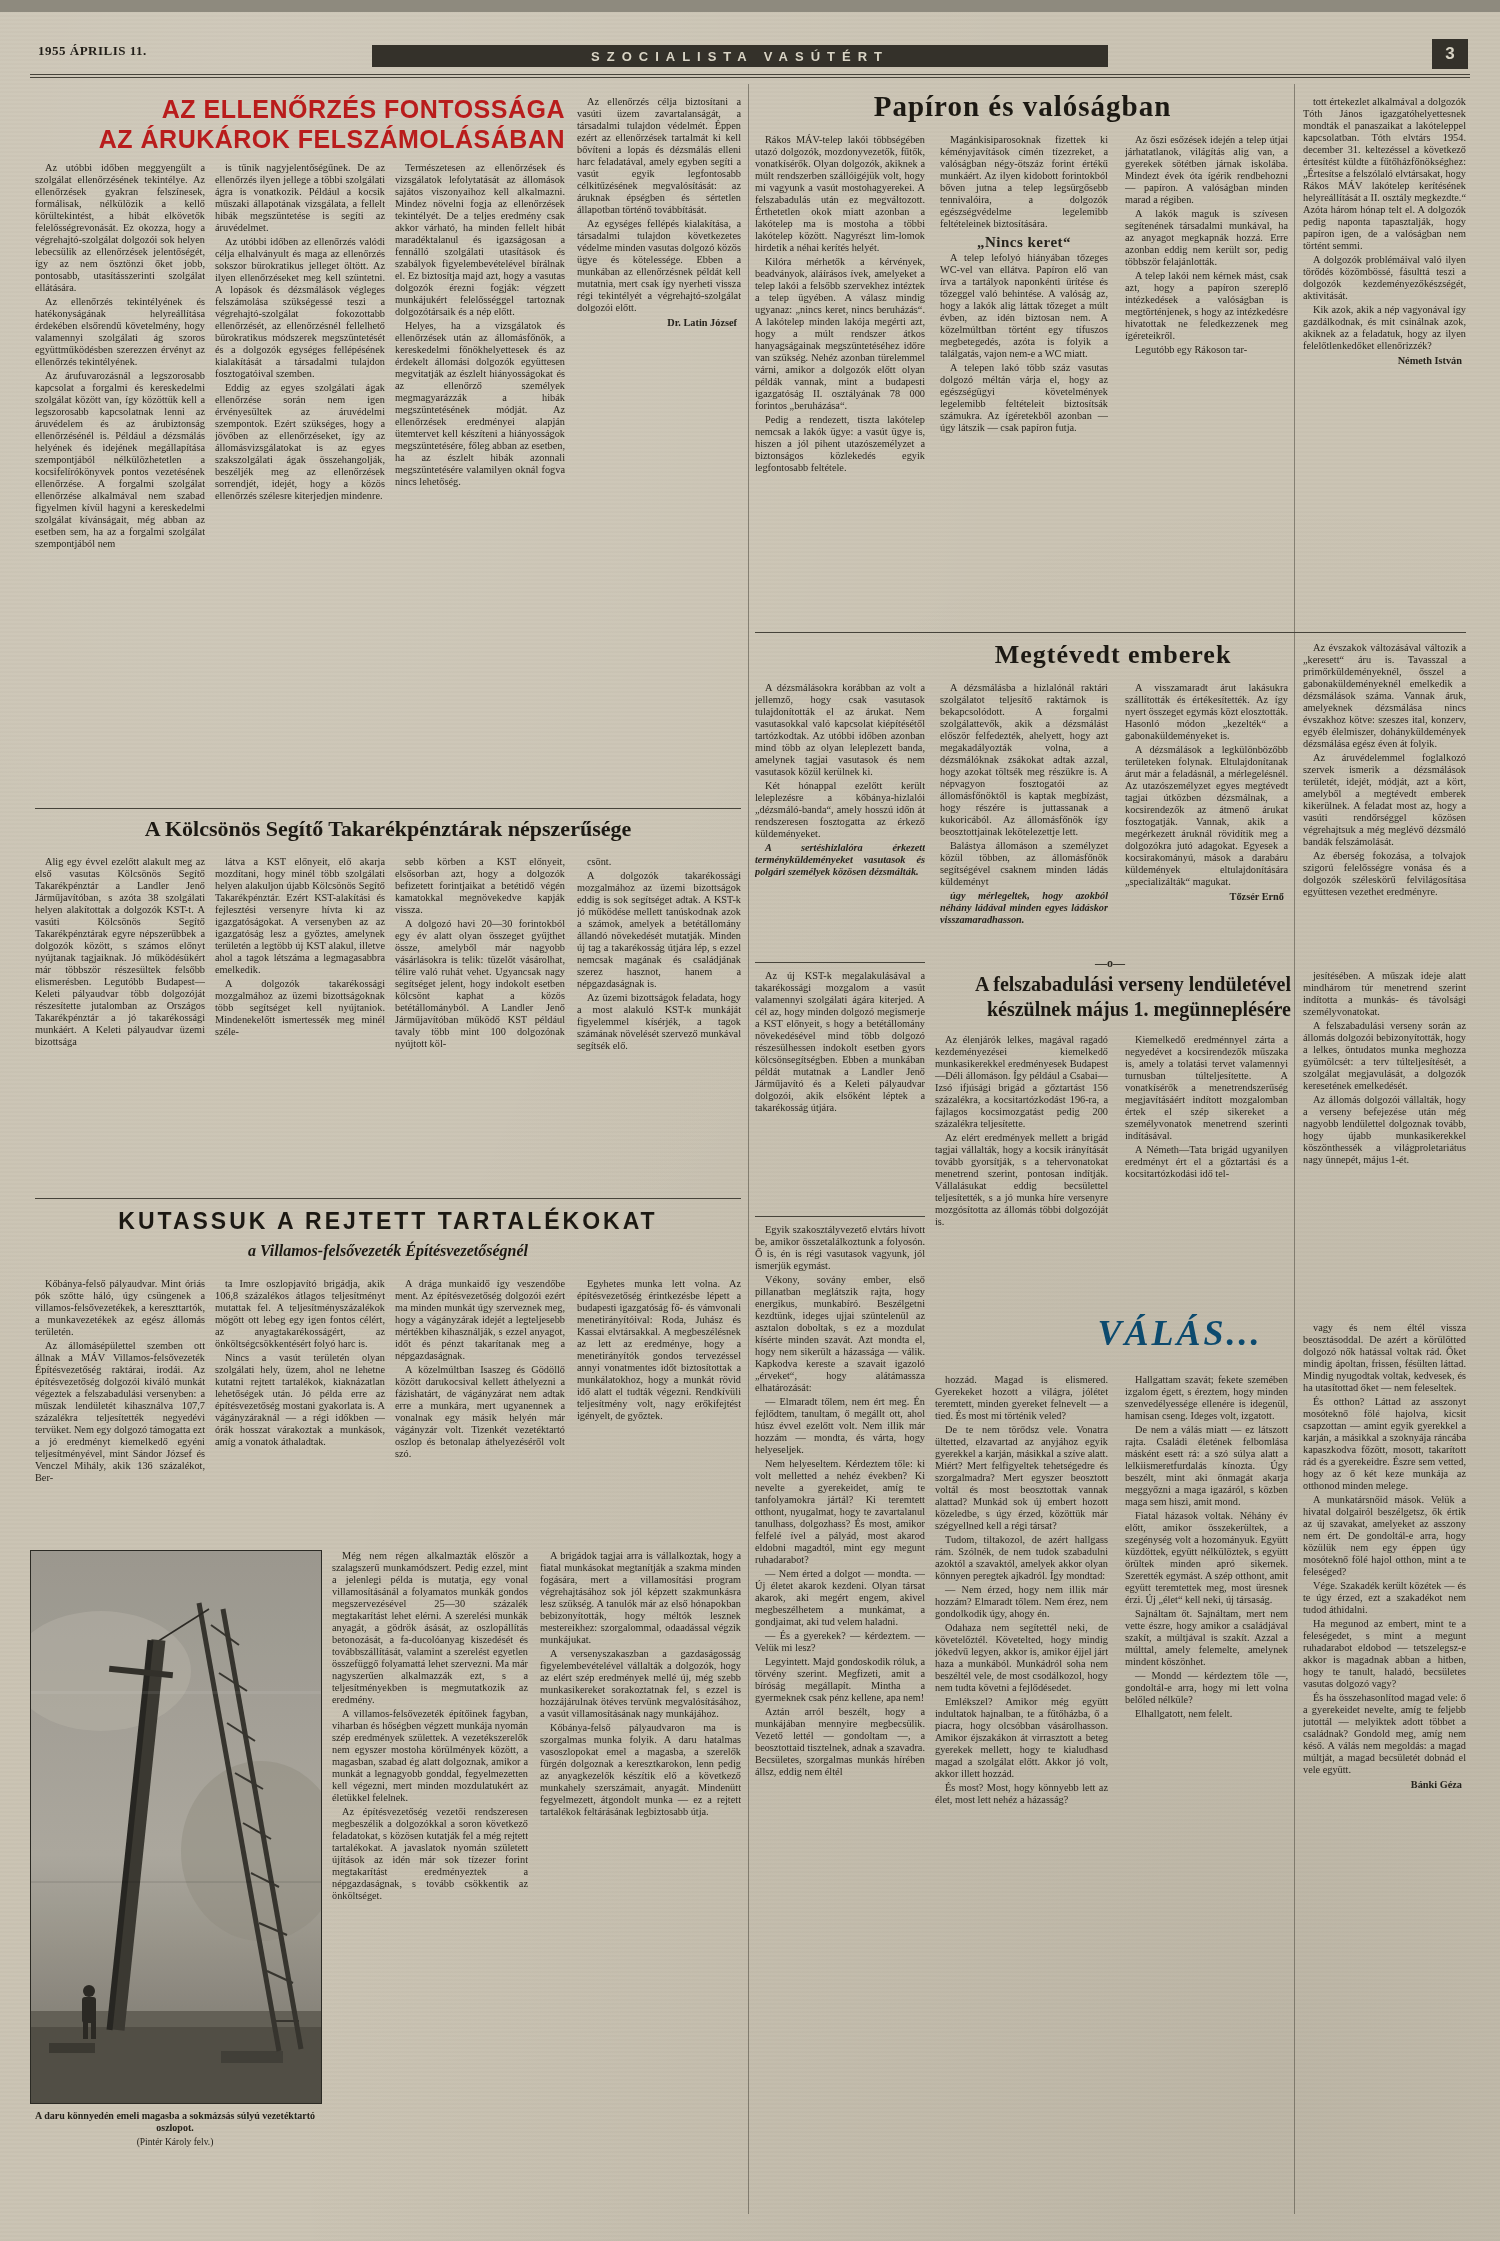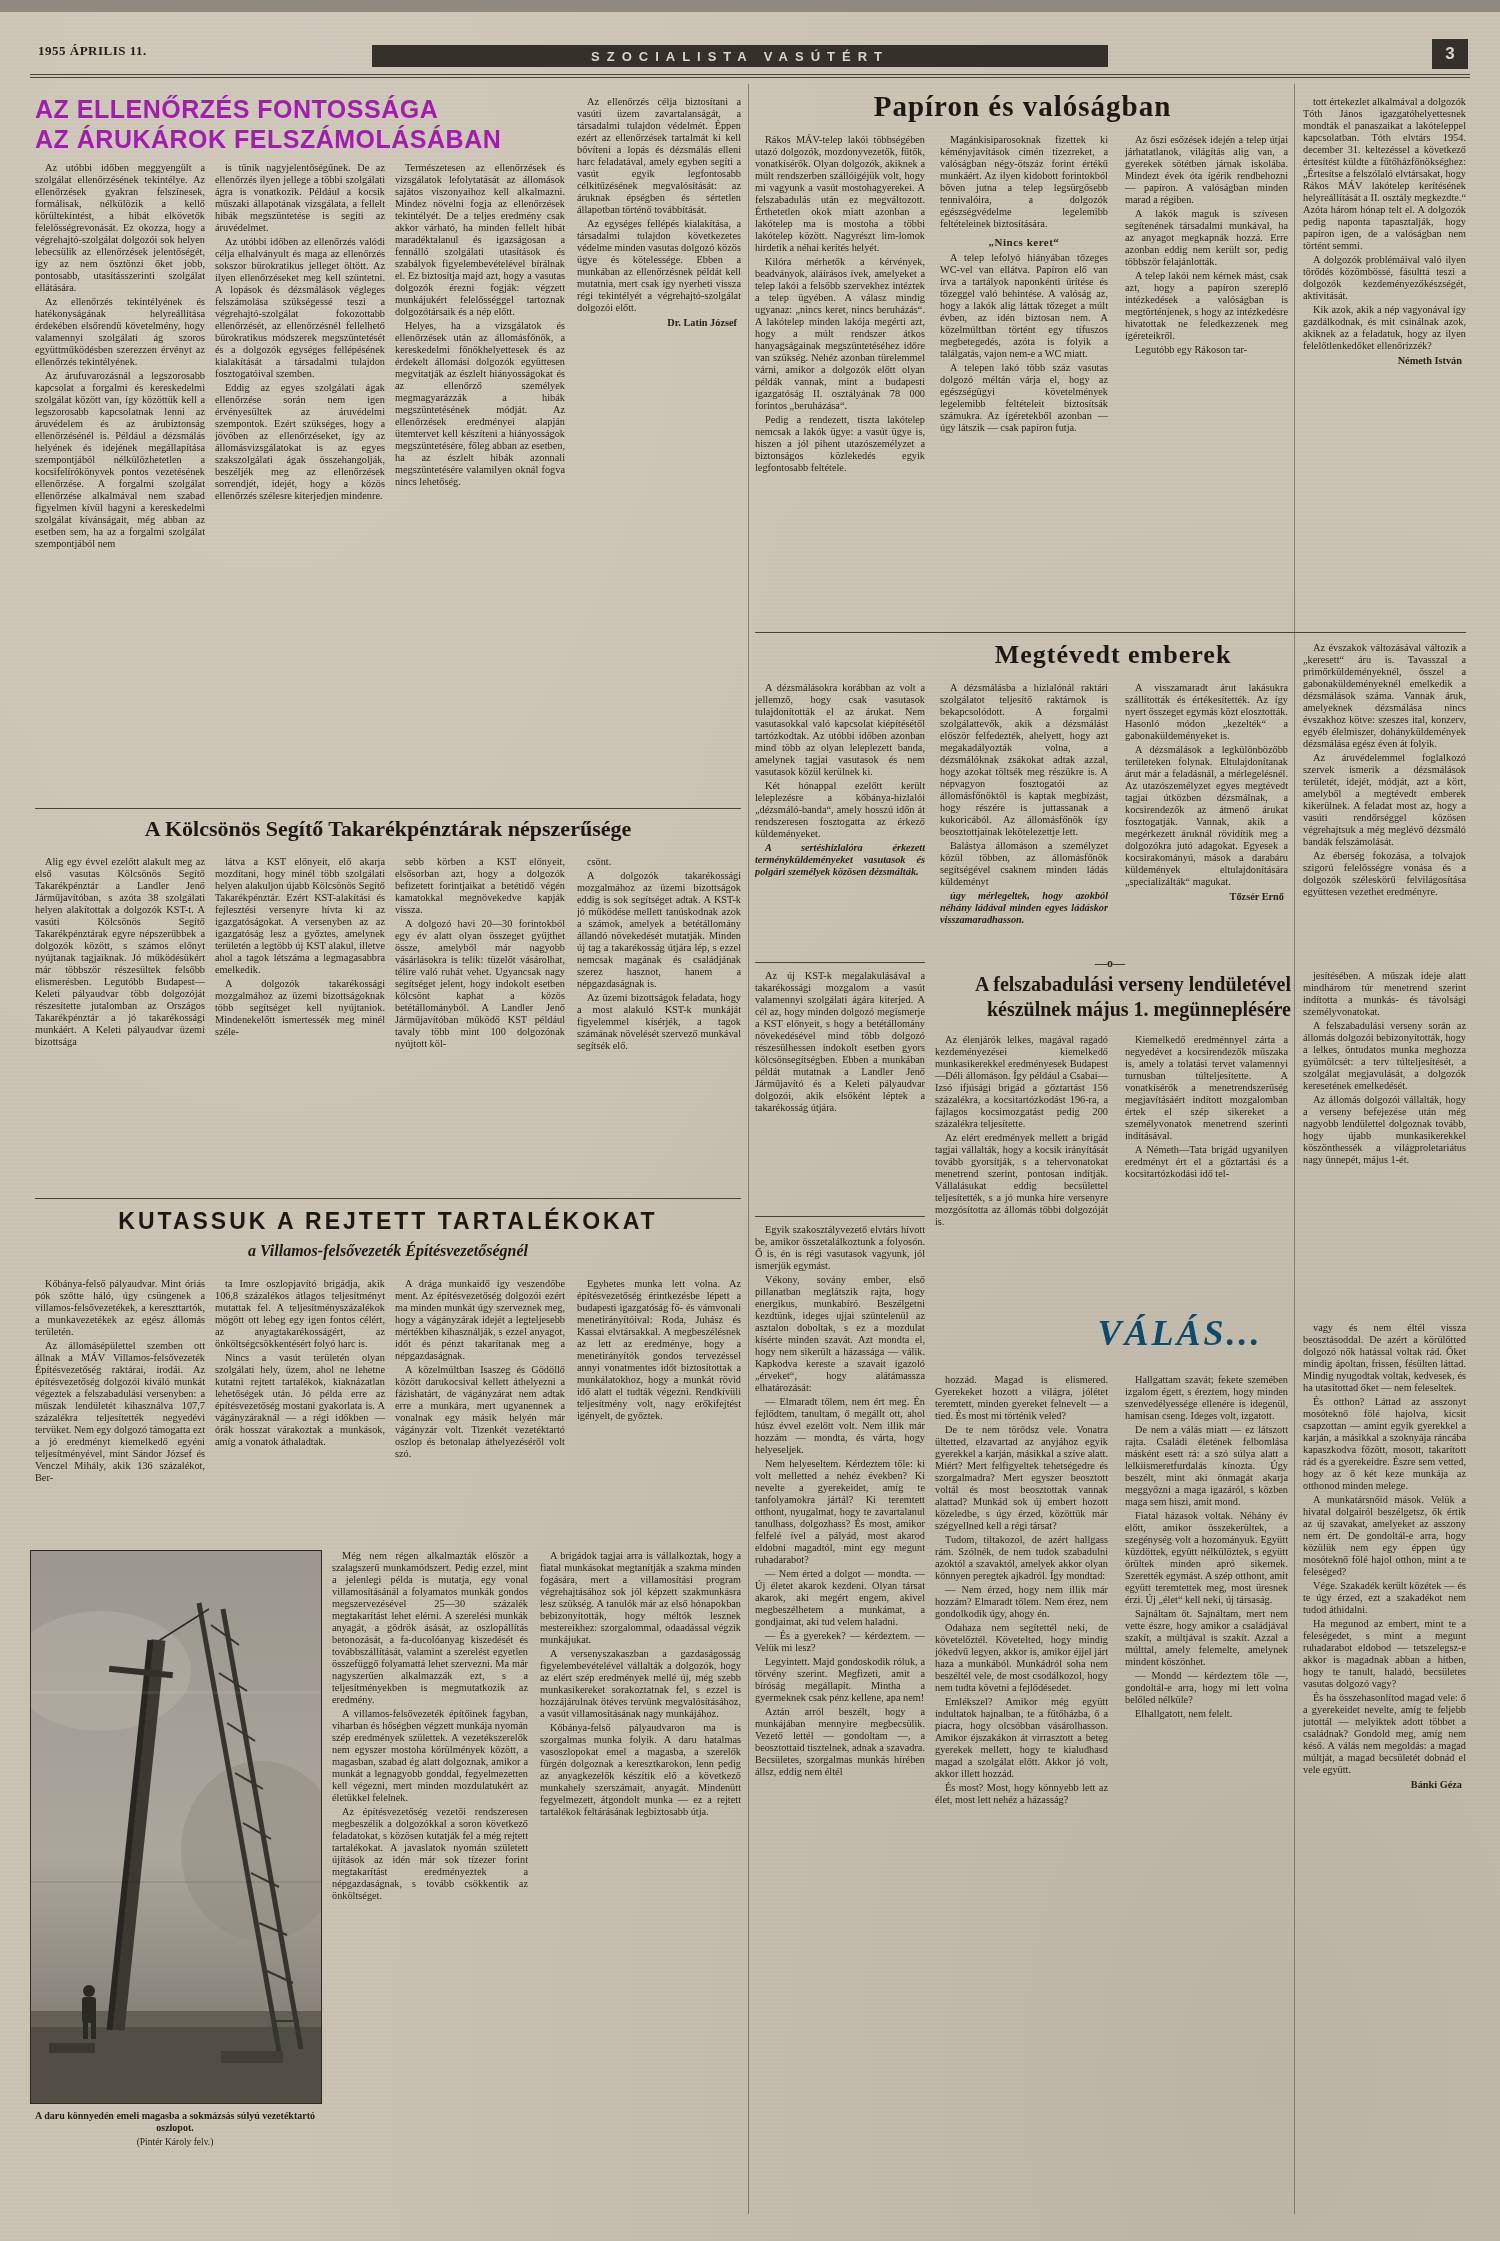--- a/index.html
+++ b/index.html
@@ -7,29 +7,29 @@
         font-family:"Liberation Serif",serif;color:#211e18;overflow:hidden;}
   .page::before{content:"";position:absolute;inset:0;pointer-events:none;
         background:radial-gradient(ellipse at 18% 8%,rgba(255,255,255,.10),transparent 45%),
                    radial-gradient(ellipse at 85% 92%,rgba(60,55,40,.10),transparent 55%),
                    repeating-linear-gradient(0deg,rgba(90,85,70,.03) 0 2px,transparent 2px 4px);}
   .hr{position:absolute;height:1px;background:#46433a;}
   .vr{position:absolute;width:1px;background:#55514633;background:#4a473d;opacity:.55;}
   .col{position:absolute;overflow:hidden;text-align:justify;font-size:10.3px;line-height:12px;color:#26231c;}
   .col p{margin:0 0 2px;text-indent:10px;}
   .sig{text-align:right !important;font-weight:bold;text-indent:0 !important;padding-right:4px;margin-top:3px !important;}
-  .subhead{text-align:center;font-weight:bold;font-size:11px;letter-spacing:.5px;text-indent:0 !important;margin:6px 0 4px !important;}
+  .subhead{text-align:center;font-weight:bold;font-size:15px;letter-spacing:.5px;text-indent:0 !important;margin:6px 0 4px !important;}
   .emph{font-weight:bold;font-style:italic;}
   .date{position:absolute;font-weight:bold;font-size:13px;letter-spacing:.5px;}
   .band{position:absolute;background:#34312a;color:#d9d4c5;display:flex;align-items:center;justify-content:center;
         font-family:"Liberation Sans",sans-serif;font-weight:bold;font-size:13px;letter-spacing:7px;}
   .numbox{position:absolute;background:#34312a;color:#d9d4c5;display:flex;align-items:center;justify-content:center;
         font-family:"Liberation Sans",sans-serif;font-weight:bold;font-size:17px;}
   .h-a1{position:absolute;font-family:"Liberation Sans",sans-serif;font-weight:bold;font-size:25px;line-height:30px;
-        text-align:left;letter-spacing:.5px;color:#a21caf;}
+        text-align:right;letter-spacing:.5px;color:#b91c1c;}
   .h-papiron{position:absolute;font-weight:bold;font-size:29px;text-align:center;letter-spacing:1px;color:#1c1913;}
   .h-megtevedt{position:absolute;font-weight:bold;font-size:26px;text-align:center;letter-spacing:1px;color:#1c1913;}
   .h-kst{position:absolute;font-weight:bold;font-size:22px;text-align:center;color:#1c1913;}
   .h-felszab{position:absolute;font-weight:bold;font-size:20px;line-height:25px;text-align:right;color:#1c1913;}
   .h-kutassuk{position:absolute;font-family:"Liberation Sans",sans-serif;font-weight:bold;font-size:23px;
         letter-spacing:3px;text-align:center;color:#1c1913;}
   .h-kutassuk-sub{position:absolute;font-weight:bold;font-style:italic;font-size:16px;text-align:center;color:#1c1913;}
   .h-valas{position:absolute;font-weight:bold;font-style:italic;font-size:36px;letter-spacing:3px;text-align:center;color:#0c4a6e;}
   .ornament{position:absolute;text-align:center;font-weight:bold;font-size:12px;color:#2a271f;}
   .photo{position:absolute;border:1px solid #2b2a24;background:#8a867a;}

